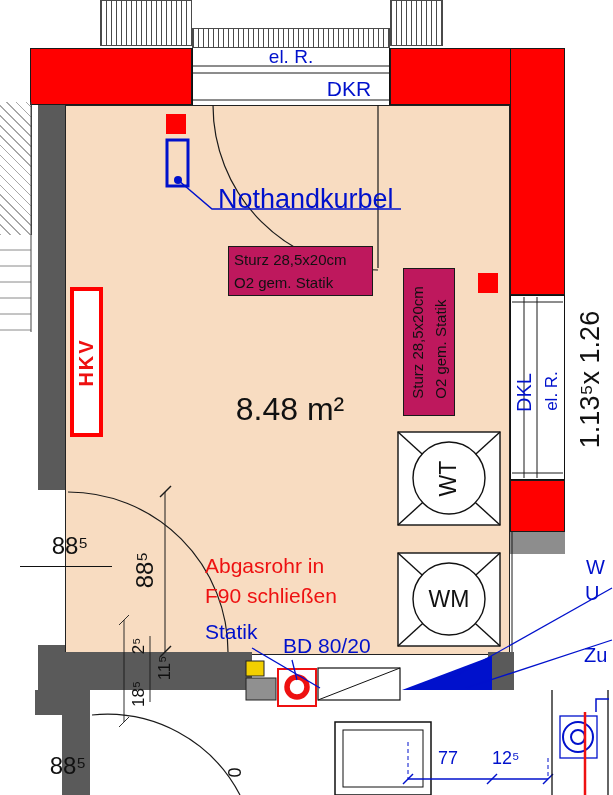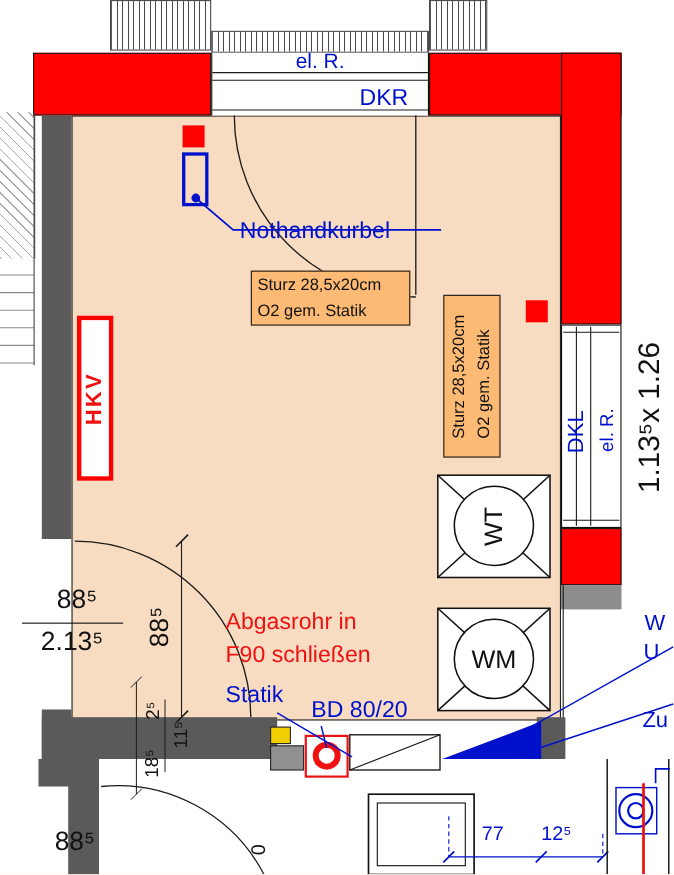--- a/index.html
+++ b/index.html
@@ -9,21 +9,21 @@
   .txt{position:absolute;white-space:nowrap;box-sizing:border-box;}
   .c{text-align:center;}
   .blue{color:#0011cc;}
   .redt{color:#ee1111;}
   .rotbox{position:absolute;display:flex;align-items:center;justify-content:center;box-sizing:border-box;}
   .rot{transform:rotate(-90deg);white-space:nowrap;}
   .hatchV{background:repeating-linear-gradient(90deg,#4a4a4a 0 1px,#ffffff 1px 5px);border:1px solid #4a4a4a;}
   .hatchD{background:repeating-linear-gradient(45deg,#a8a8a8 0 1px,transparent 1px 7px);border-right:1px solid #444;}
   .redwall{background:#ff0000;border:1px solid #1a1a1a;}
   .graywall{background:#5a5a5a;}
-  .notebox{background:#fdba74;border:1px solid #1a1a1a;font-size:15px;line-height:1.5;padding:2px 5px;}
+  .notebox{background:#be185d;border:1px solid #1a1a1a;font-size:15px;line-height:1.5;padding:2px 5px;}
   svg{position:absolute;left:0;top:0;}
 </style>
 </head>
 <body>
 
 <div id="canvas">
 
   <div class="abs" style="left:65px;top:105px;width:445px;height:550px;background:#f8dcc1;border:1px solid #222;z-index:1;"></div>
 
   <div class="abs hatchV" style="left:100px;top:0;width:92px;height:46px;z-index:1;"></div>
@@ -152,57 +152,57 @@
       <circle cx="578" cy="737" r="7" stroke-width="2"></circle>
       <polyline points="596,712 596,699 609,699" stroke-width="1.5"></polyline>
     </g>
     <line x1="585" y1="712" x2="585" y2="795" stroke="#ee1111" stroke-width="2.5"></line>
   </svg>
 
 
   <div class="txt c blue" style="left:192px;top:46px;width:198px;font-size:19px;z-index:4;">el. R.</div>
   <div class="txt c blue" style="left:192px;top:77px;width:232px;font-size:21px;z-index:4;margin-left:41px;">DKR</div>
 
-  <div class="txt blue" style="left:218px;top:184px;font-size:21px;z-index:4;margin-top:14px;">Nothandkurbel</div>
+  <div class="txt blue" style="left:218px;top:184px;font-size:27px;z-index:4;">Nothandkurbel</div>
 
   <div class="abs notebox" style="left:228px;top:246px;width:145px;height:50px;z-index:4;">
     <div style="white-space:nowrap;">Sturz 28,5x20cm</div>
     <div style="white-space:nowrap;">O2 gem. Statik</div>
   </div>
 
   <div class="rotbox notebox" style="left:403px;top:268px;width:52px;height:148px;z-index:4;padding:0;">
     <div class="rot" style="font-size:15px;line-height:1.5;">
       <div style="white-space:nowrap;">Sturz 28,5x20cm</div>
       <div style="white-space:nowrap;">O2 gem. Statik</div>
     </div>
   </div>
 
   <div class="rotbox" style="left:70px;top:287px;width:33px;height:150px;background:#fff;border:4px solid #ff0000;z-index:4;">
     <span class="rot redt" style="font-size:20px;font-weight:bold;letter-spacing:2px;">HKV</span>
   </div>
 
+  <div class="txt c" style="left:115px;top:391px;width:350px;font-size:32px;z-index:4;">8.48 m²</div>
 
   <div class="rotbox" style="left:429px;top:458px;width:40px;height:40px;z-index:4;">
     <span class="rot" style="font-size:23px;">WT</span>
   </div>
   <div class="txt c" style="left:427px;top:586px;width:44px;font-size:23px;z-index:4;">WM</div>
 
   <div class="rotbox" style="left:511px;top:345px;width:26px;height:95px;z-index:4;">
     <span class="rot blue" style="font-size:20px;">DKL</span>
   </div>
   <div class="rotbox" style="left:540px;top:348px;width:24px;height:85px;z-index:4;">
     <span class="rot blue" style="font-size:17px;">el. R.</span>
   </div>
   <div class="rotbox" style="left:570px;top:272px;width:42px;height:215px;z-index:4;">
     <span class="rot" style="font-size:27px;">1.13⁵x 1.26</span>
   </div>
 
   <div class="txt c" style="left:30px;top:532px;width:80px;font-size:24px;z-index:4;">88⁵</div>
   <div class="abs" style="left:20px;top:566px;width:92px;height:0;border-top:1.5px solid #111;z-index:4;"></div>
-  <div class="txt c" style="left:18px;top:570px;width:95px;font-size:24px;z-index:4;">2.13⁵</div>
   <div class="rotbox" style="left:128px;top:534px;width:34px;height:72px;z-index:4;">
     <span class="rot" style="font-size:24px;">88⁵</span>
   </div>
 
   <div class="txt redt" style="left:205px;top:526px;font-size:21px;z-index:4;margin-top:28px;">Abgasrohr in</div>
   <div class="txt redt" style="left:205px;top:584px;font-size:21px;z-index:4;">F90 schließen</div>
   <div class="txt blue" style="left:205px;top:620px;font-size:21px;z-index:4;">Statik</div>
   <div class="txt blue" style="left:283px;top:634px;font-size:21px;z-index:4;">BD 80/20</div>
 
   <div class="txt blue" style="left:586px;top:556px;font-size:20px;z-index:4;">W</div>

